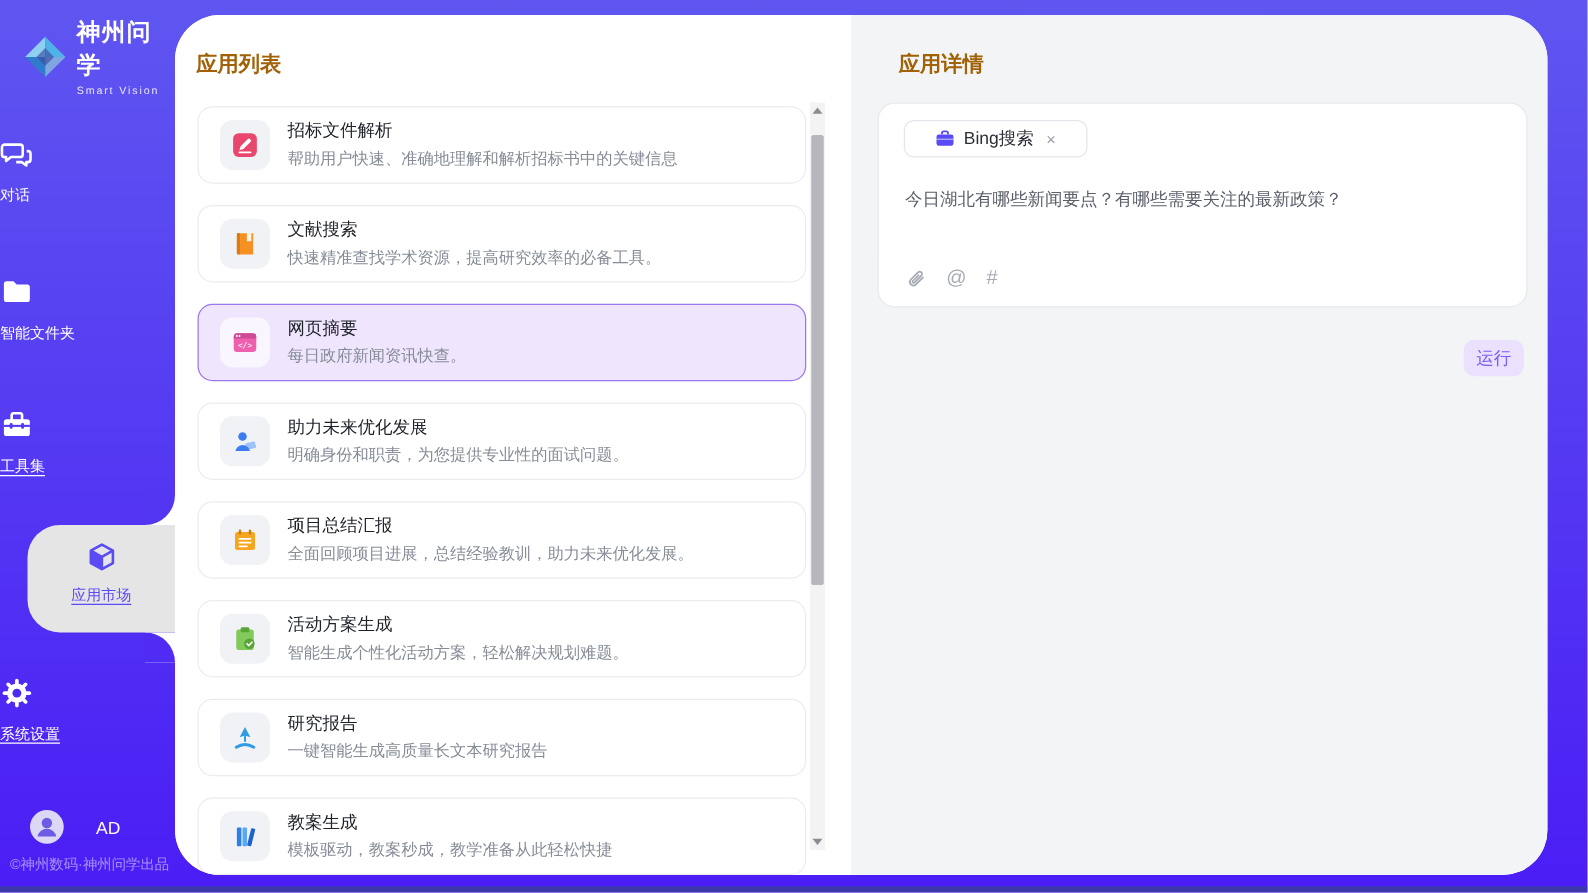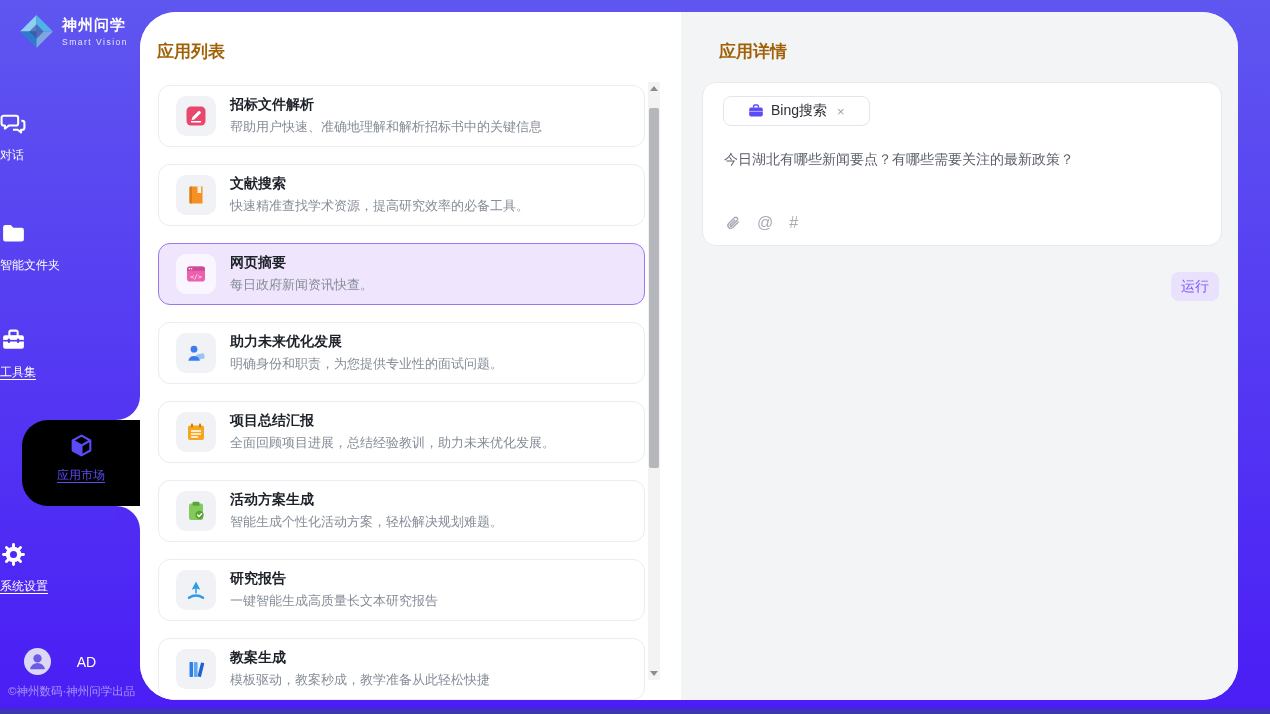--- a/index.html
+++ b/index.html
@@ -7,29 +7,29 @@
   body {
     font-family:"Liberation Sans","DejaVu Sans",sans-serif;
     background:linear-gradient(180deg,#5f56f0 0%,#4a1df5 100%);
     position:relative; color:#14171d;
   }
   .bottom-strip { position:absolute; left:0; right:0; bottom:0; height:5px; background:#3d39ad; }
 
   
   .sidebar { position:absolute; left:0; top:0; width:140px; height:714px; }
   .logo { position:absolute; left:18px; top:13px; display:flex; align-items:center; gap:7px; }
-  .logo-text .cn { color:#fff; font-weight:700; font-size:15px; letter-spacing:1px; }
+  .logo-text .cn { color:#fff; font-weight:700; font-size:19px; letter-spacing:1px; }
   .logo-text .en { color:#e8e6ff; font-size:8.5px; letter-spacing:1.5px; margin-top:2px; }
   .nav-item { position:absolute; left:0; width:140px; text-align:left; cursor:pointer; }
   .nav-item .lbl { display:block; margin-top:6px; color:#fff; font-size:12px; }
   .nav-item .lbl.u { text-decoration:underline; text-underline-offset:3px; }
   .nav-chat { top:110px; } .nav-folder { top:220px; } .nav-toolbox { top:327px; } .nav-gear { top:541px; }
 
   .active-blob { position:absolute; left:22px; top:420px; width:118px; height:86px;
-    background:#000000; border-radius:26px 0 0 26px; text-align:center; padding-top:12px; cursor:pointer; }
+    background:#e5e5e5; border-radius:26px 0 0 26px; text-align:center; padding-top:12px; cursor:pointer; }
   .active-blob .lbl { display:block; margin-top:4px; color:#5b4bf5; font-size:12px;
     text-decoration:underline; text-underline-offset:3px; }
   .tab-curve { position:absolute; width:24px; height:24px; background:#fff; left:116px; }
   .tab-curve.t { top:396px; } .tab-curve.b { top:506px; }
   .tab-curve.t::after { content:''; position:absolute; inset:0; background:#5336f2; border-bottom-right-radius:100%; }
   .tab-curve.b::after { content:''; position:absolute; inset:0; background:#4f2bf3; border-top-right-radius:100%; }
 
   .user-row { position:absolute; left:0; top:648px; width:120px; display:flex; align-items:center; justify-content:center; gap:26px; cursor:pointer; }
   .avatar { width:27px; height:27px; border-radius:50%; background:#ddd7f6; display:flex; align-items:center; justify-content:center; }
   .user-row .initials { color:#fff; font-size:14px; }
@@ -40,21 +40,21 @@
     border-radius:36px; overflow:hidden; background:#fff; display:flex; }
   .list-section { width:541px; background:#fff; padding-top:28px; position:relative; flex:none; }
   .section-title { font-size:17px; font-weight:700; color:#a16207; height:18px; margin-left:17px; }
   .cards { margin-top:27px; }
   .card { width:487px; height:62px; margin:0 0 17px 18px; border:1px solid #ececf0; border-radius:12px;
     display:flex; align-items:center; padding-left:17px; gap:14px; background:#fff; cursor:pointer; }
   .card.selected { background:#efe5fd; border-color:#9b78ee; }
   .tile { width:40px; height:40px; border-radius:10px; background:#f1f2f5; flex:none;
     display:flex; align-items:center; justify-content:center; }
   .card.selected .tile { background:#faf6ff; }
-  .card-txt .t { font-size:14px; font-weight:700; color:#1d2128; }
+  .card-txt .t { font-size:14px; font-weight:400; color:#1d2128; }
   .card-txt .d { font-size:13px; color:#868d97; margin-top:4px; }
 
   .scrollbar { position:absolute; left:508px; top:70px; width:12px; height:598px; background:#f3f3f4; }
   .sb-arrow { position:absolute; left:0; width:12px; height:13px; display:flex; align-items:center; justify-content:center; cursor:pointer; }
   .sb-arrow.up { top:0; } .sb-arrow.down { bottom:0; }
   .tri-up { width:0; height:0; border-left:4px solid transparent; border-right:4px solid transparent; border-bottom:5px solid #8a8d93; }
   .tri-down { width:0; height:0; border-left:4px solid transparent; border-right:4px solid transparent; border-top:5px solid #8a8d93; }
   .sb-thumb { position:absolute; left:1px; top:26px; width:10px; height:360px; background:#b5b7bc; border-radius:2px; cursor:grab; }
 
   .detail-section { flex:1; background:#f3f4f6; padding:28px 0 0 21px; position:relative; }

